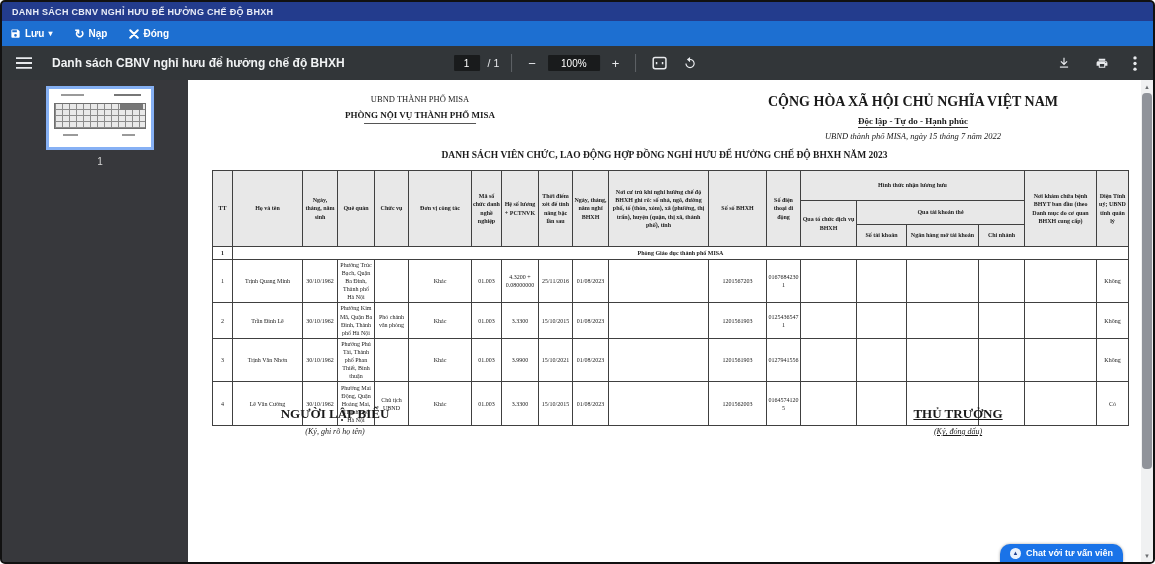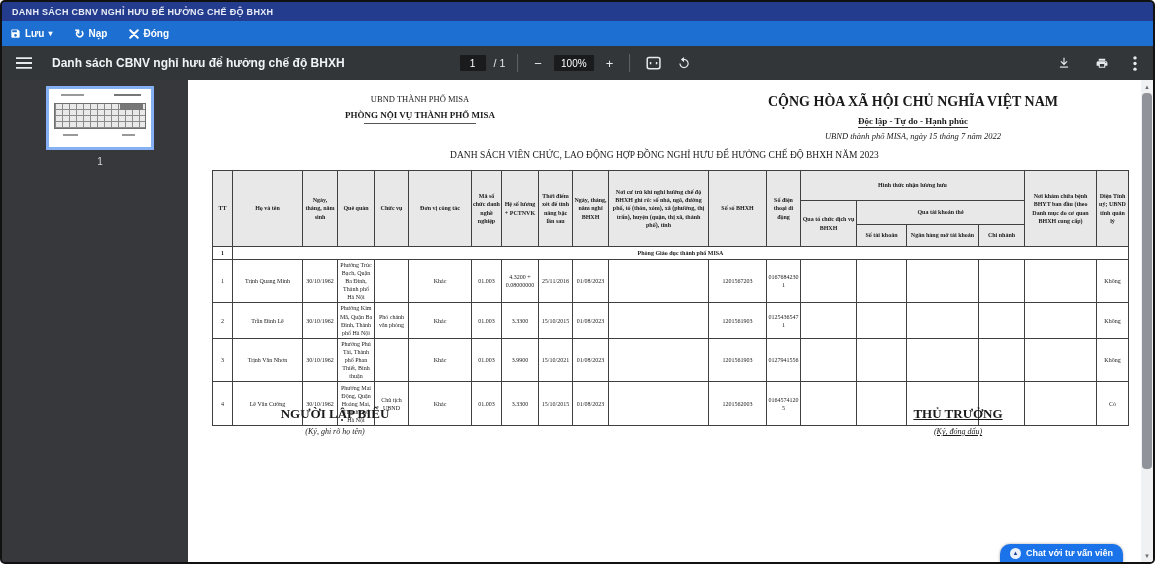--- a/index.html
+++ b/index.html
@@ -42,21 +42,21 @@
   .pdf-title { color:#f1f3f4; font-size:12px; font-weight:bold; }
   .pdf-center {
     position:absolute; left:50%; transform:translateX(-50%);
     display:flex; align-items:center; gap:8px;
   }
   .page-input, .zoom-box {
     background:#191b1c; border:none; color:#fff; text-align:center;
     font-size:10px; height:16px; border-radius:1px; font-family:"Liberation Sans", sans-serif;
   }
   .page-input { width:26px; }
-  .zoom-box { width:40px; }
+  .zoom-box { width:52px; }
   .pg-total { color:#e8eaed; font-size:10.5px; }
   .tsep { width:1px; height:18px; background:#5f6368; margin:0 4px; }
   .tbtn {
     background:transparent; border:none; color:#e8eaed; cursor:pointer;
     display:flex; align-items:center; justify-content:center; padding:2px 4px;
     font-size:13px; font-family:"Liberation Sans", sans-serif;
   }
   .pdf-right { margin-left:auto; display:flex; align-items:center; gap:16px; }
 
   
@@ -93,21 +93,21 @@
   .org-l2 { font-size:9px; font-weight:bold; margin-top:6px; }
   .org-underline { width:112px; border-bottom:1px solid #555; margin:3px auto 0; }
 
   .motto-block { position:absolute; top:14px; left:725px; transform:translateX(-50%); text-align:center; white-space:nowrap; }
   .motto-l1 { font-size:14px; font-weight:bold; }
   .motto-l2 { font-size:9px; font-weight:bold; margin-top:4px; display:inline-block; border-bottom:1px solid #333; padding-bottom:1px; }
   .motto-date { font-size:8.5px; font-style:italic; margin-top:3px; }
 
   .doc-title {
     position:absolute; top:70px; left:0; width:100%; text-align:center;
-    font-size:9.5px; font-weight:normal;
+    font-size:9.5px; font-weight:bold;
   }
 
   .tbl-wrap { position:absolute; top:90px; left:24px; }
   table.doc { border-collapse:collapse; table-layout:fixed; width:916px; border:1.5px solid #404040; }
   table.doc th, table.doc td {
     border:1px solid #404040; font-family:"Liberation Serif", serif;
     vertical-align:middle; text-align:center; padding:1px; overflow:hidden; word-wrap:break-word;
   }
   table.doc th { background:#e8e8e8; font-size:6px; font-weight:bold; line-height:1.35; }
   table.doc td { font-size:6px; line-height:1.35; background:#fff; }

